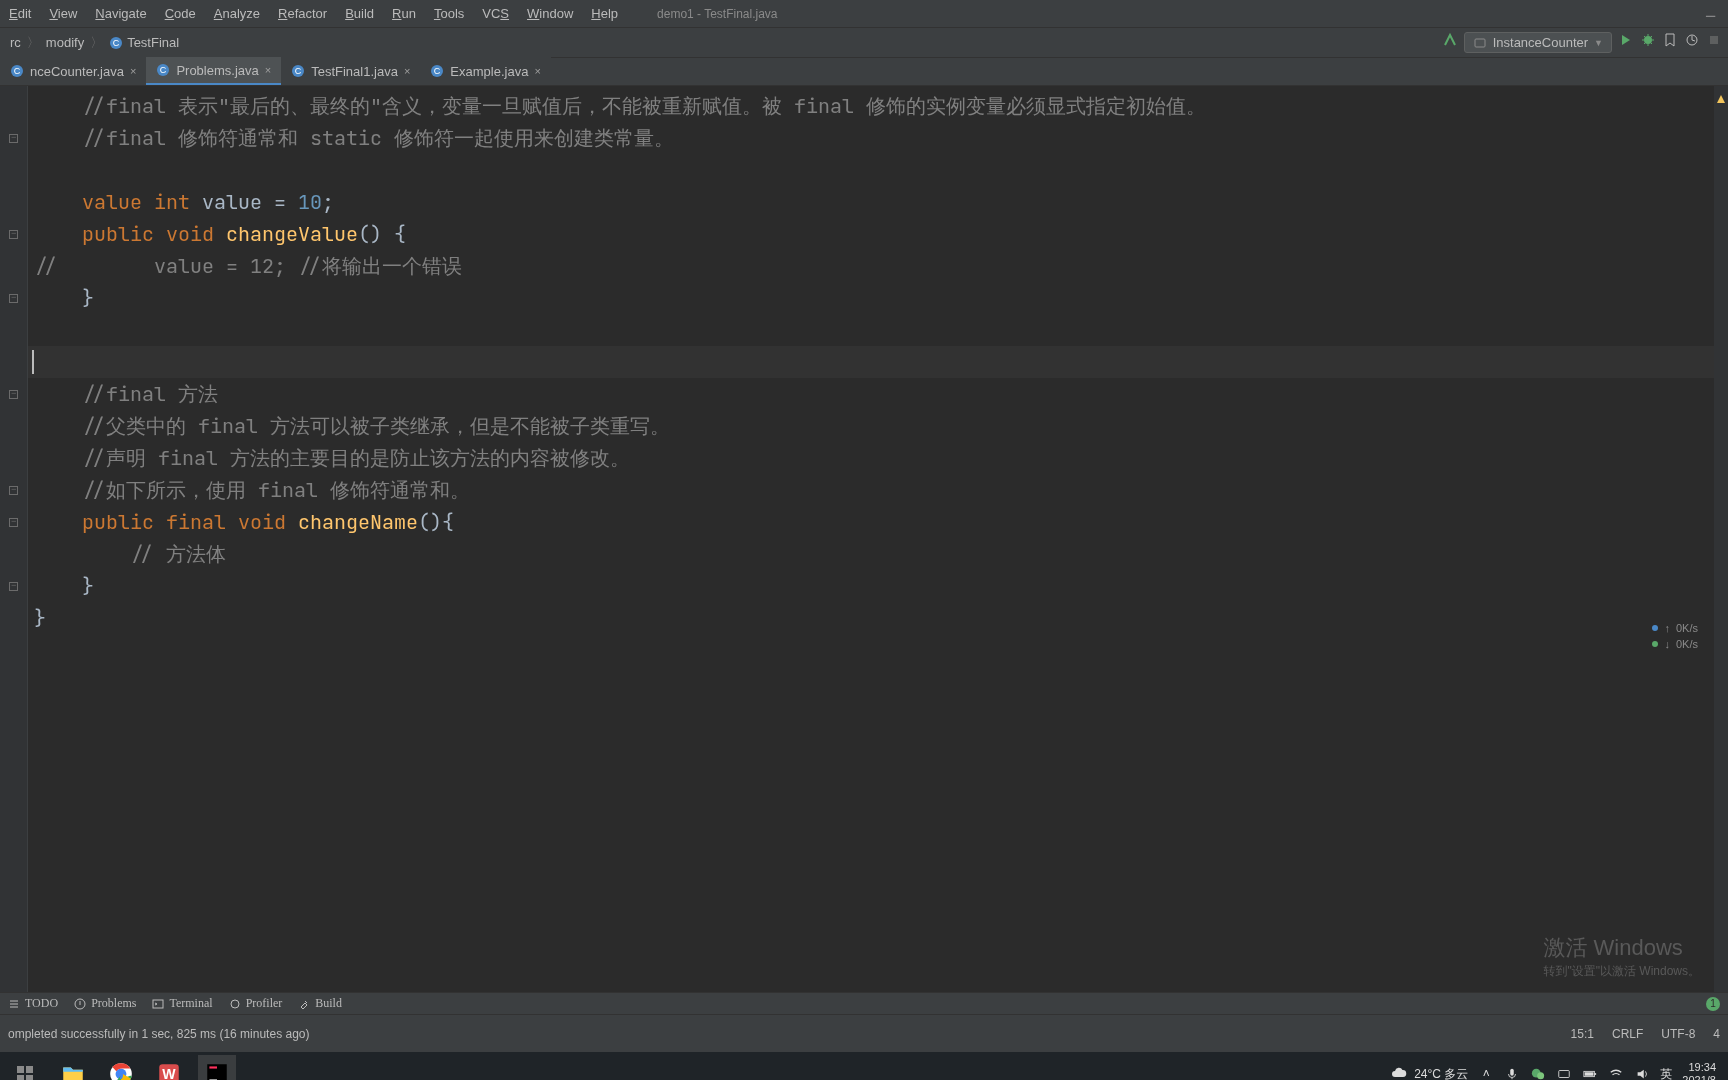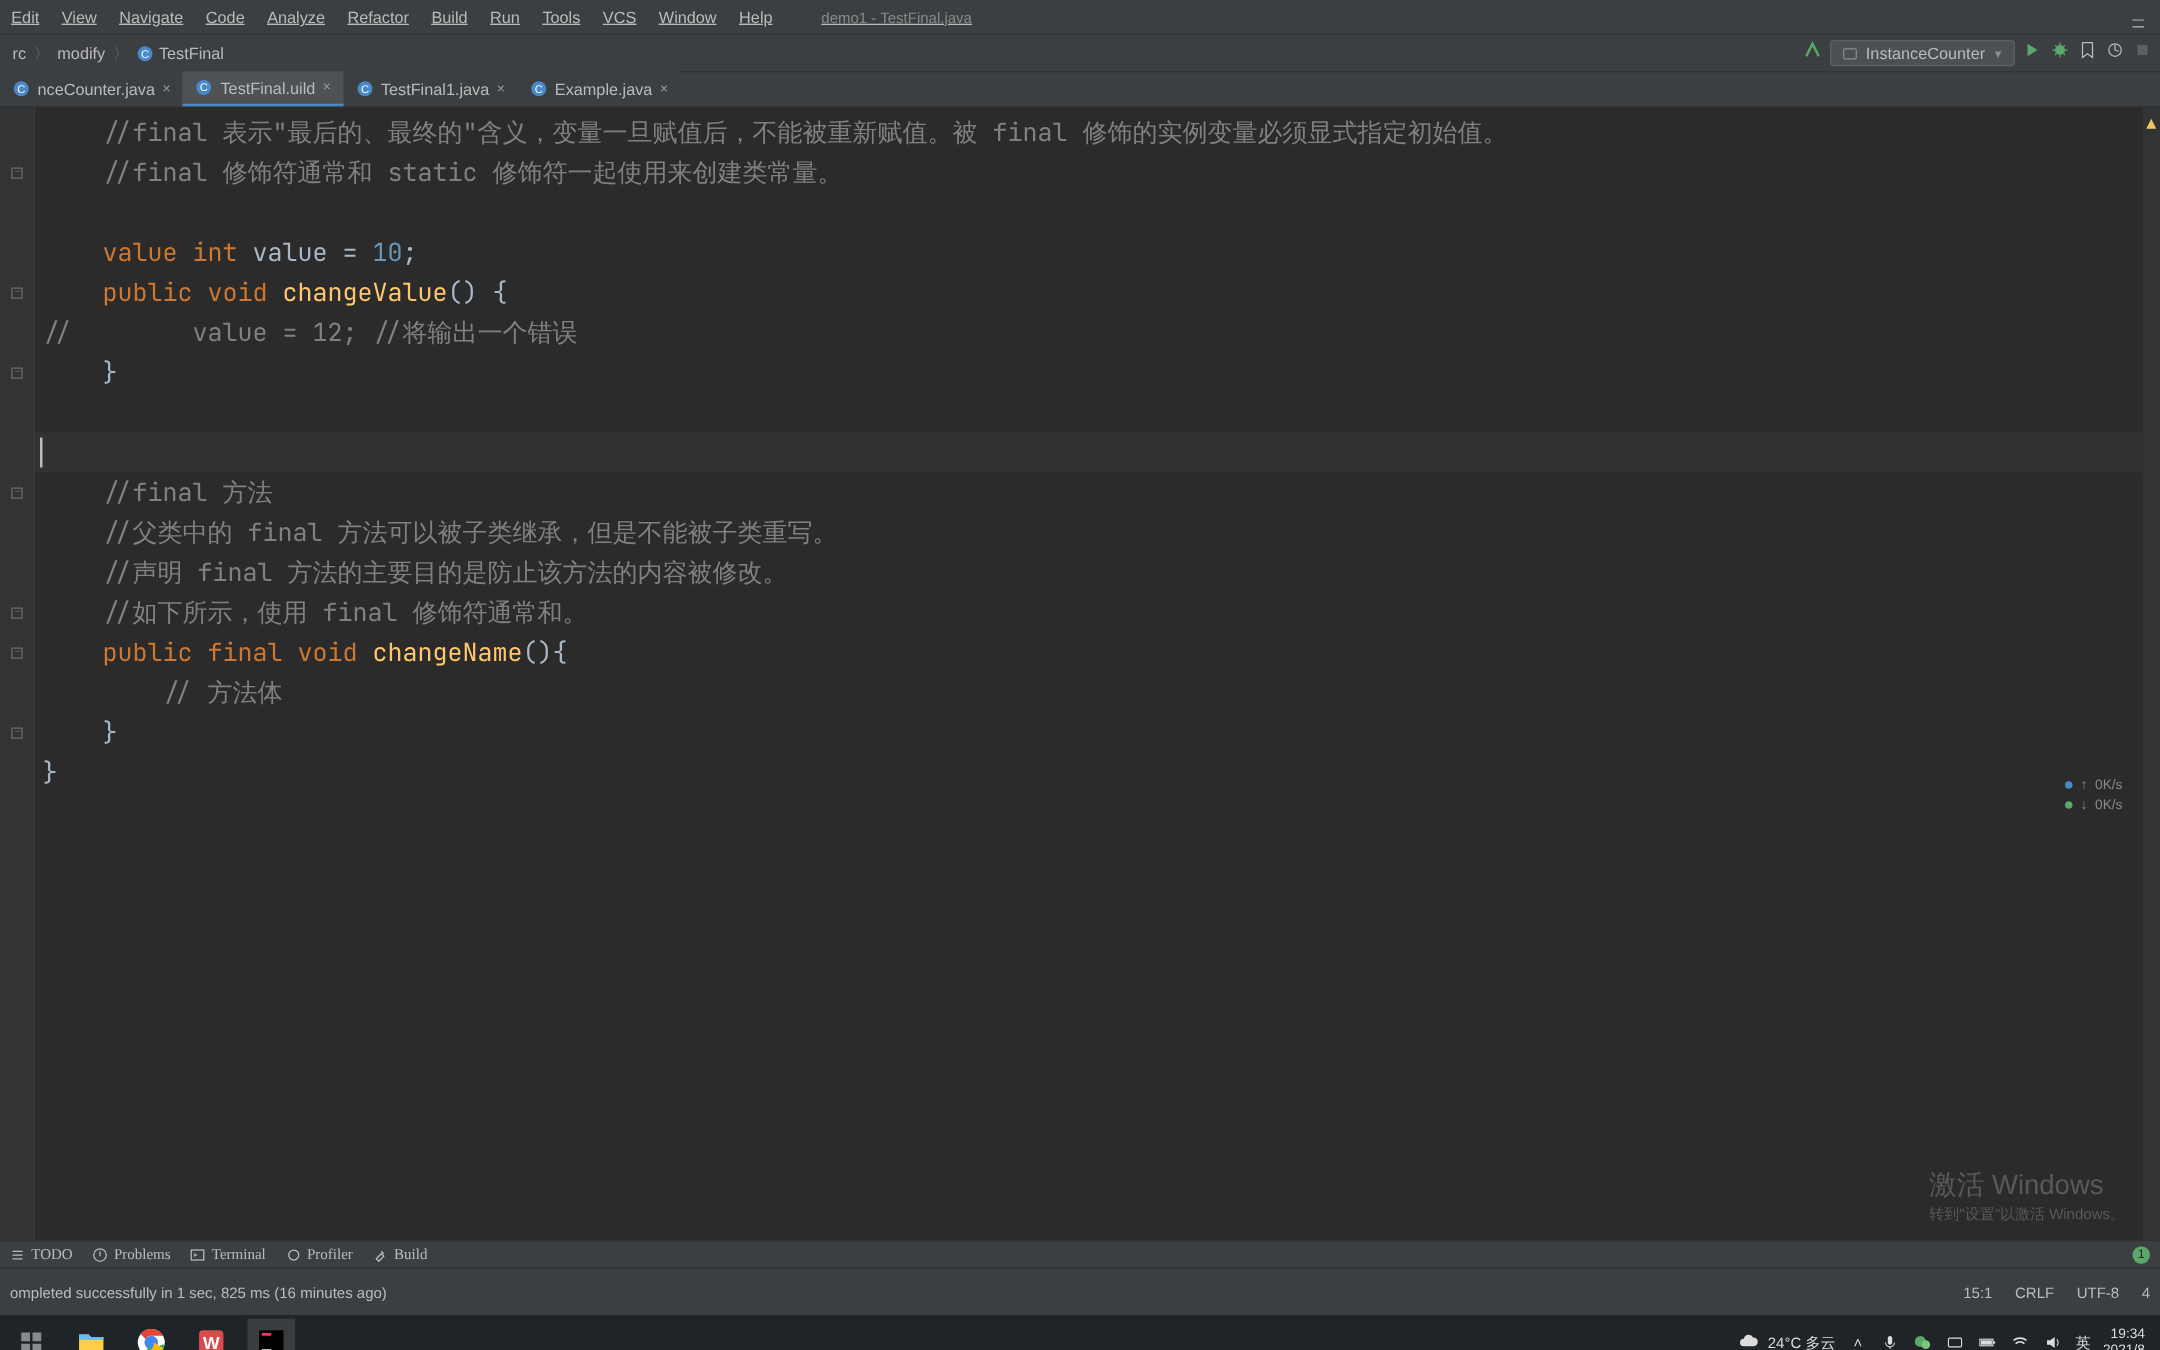--- a/index.html
+++ b/index.html
@@ -12,21 +12,20 @@
   height: 1080px;
   overflow: hidden;
   position: relative;
 }
 .titlebar {
   height: 28px;
   background: #3c3f41;
   display: flex;
   align-items: center;
   border-bottom: 1px solid #323232;
-  text-decoration: underline;
 }
 .menu-item {
   padding: 3px 9px;
   cursor: pointer;
   color: #bbbbbb;
 }
 .menu-item .u { text-decoration: underline; }
 .title-text {
   margin-left: 30px;
   color: #8a8a8a;
@@ -309,21 +308,21 @@
         <text x="7" y="10" text-anchor="middle" font-size="9" fill="#fff">C</text>
       </svg>
       <span>nceCounter.java</span>
       <span class="tab-close">×</span>
     </div>
     <div class="tab active">
       <svg class="tab-icon" viewBox="0 0 14 14">
         <circle cx="7" cy="7" r="6" fill="#4a88c7"></circle>
         <text x="7" y="10" text-anchor="middle" font-size="9" fill="#fff">C</text>
       </svg>
-      <span>TestFinal.uild</span>
+      <span>Problems.java</span>
       <span class="tab-close">×</span>
     </div>
     <div class="tab">
       <svg class="tab-icon" viewBox="0 0 14 14">
         <circle cx="7" cy="7" r="6" fill="#4a88c7"></circle>
         <text x="7" y="10" text-anchor="middle" font-size="9" fill="#fff">C</text>
       </svg>
       <span>TestFinal1.java</span>
       <span class="tab-close">×</span>
     </div>

